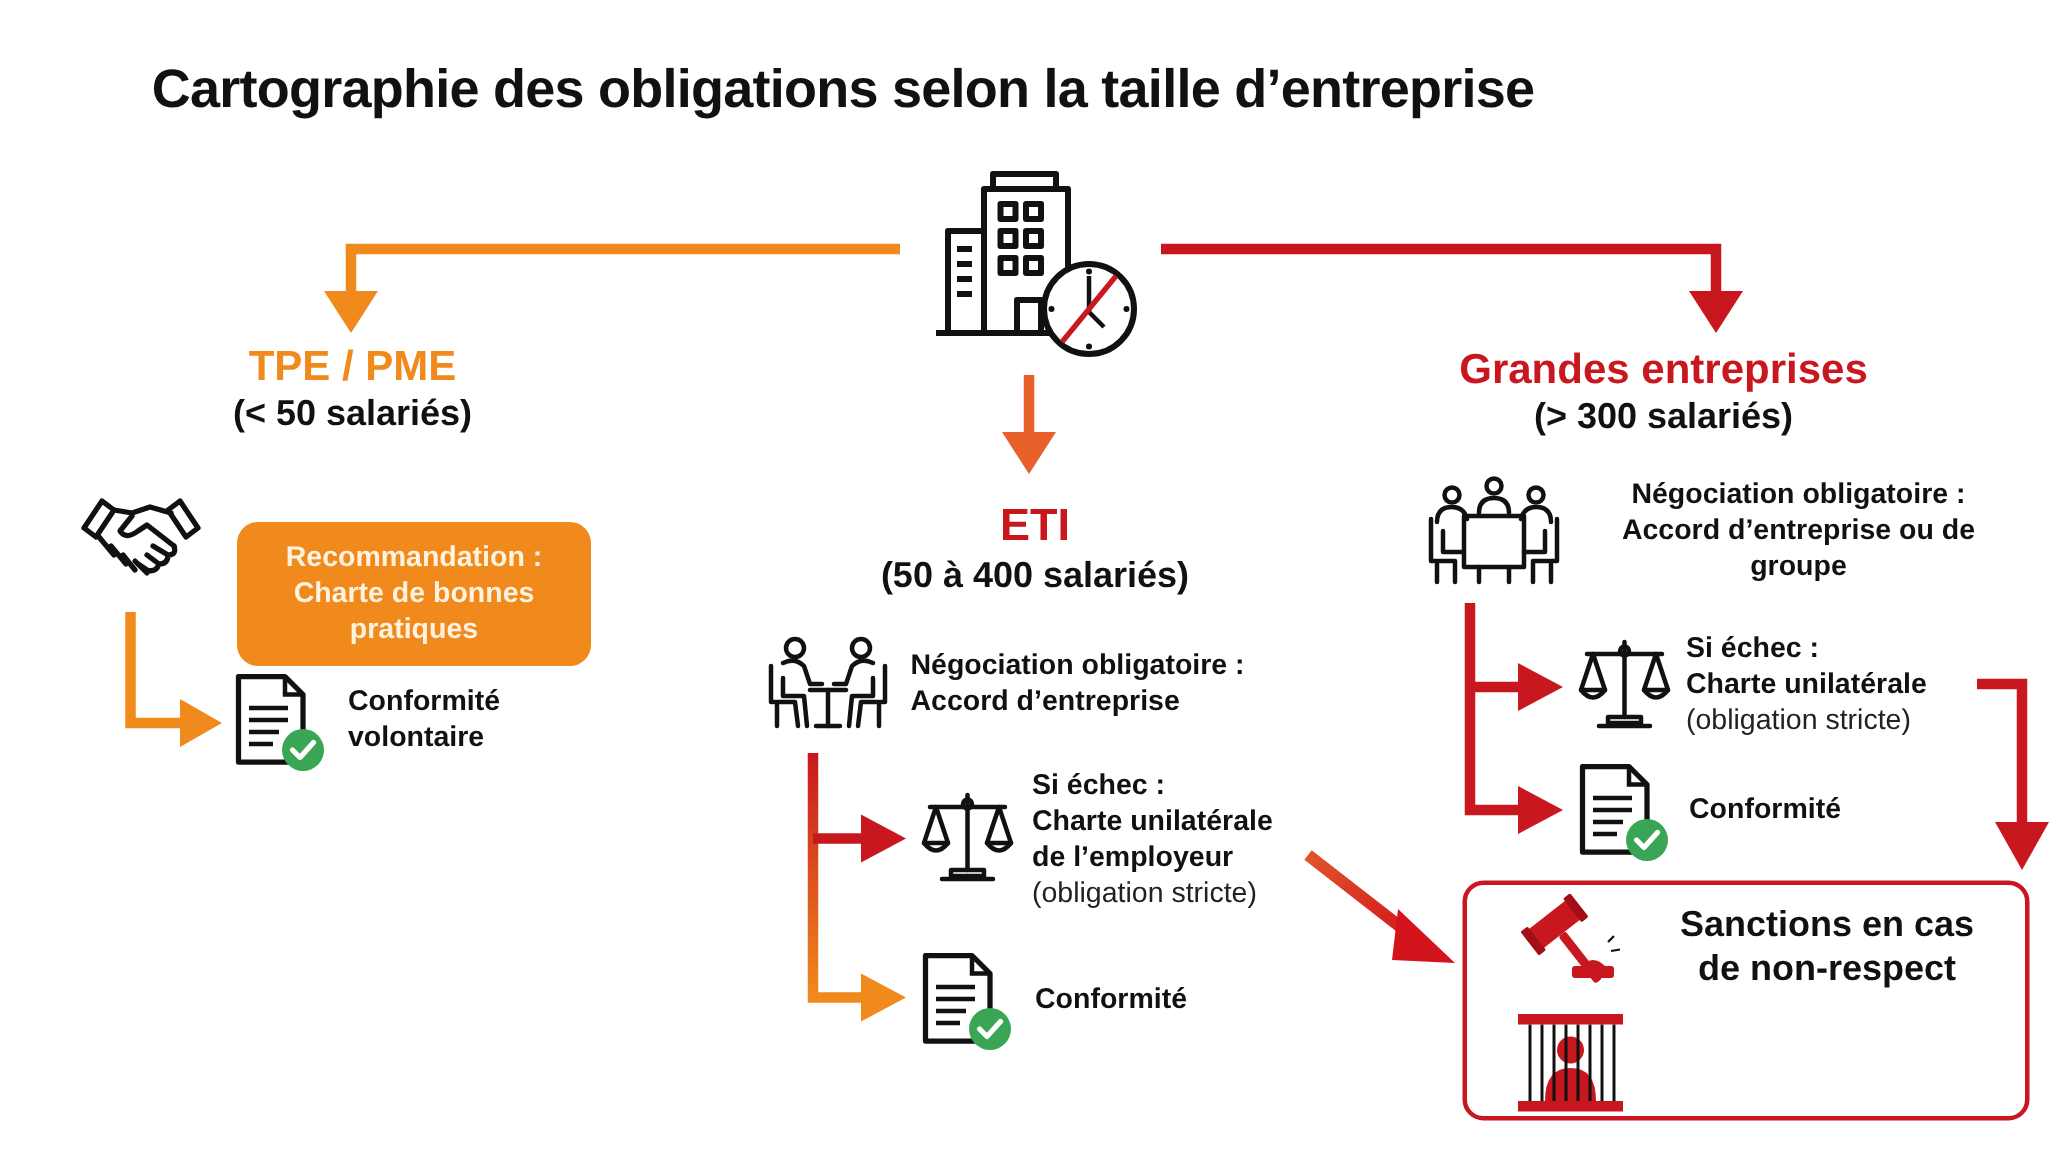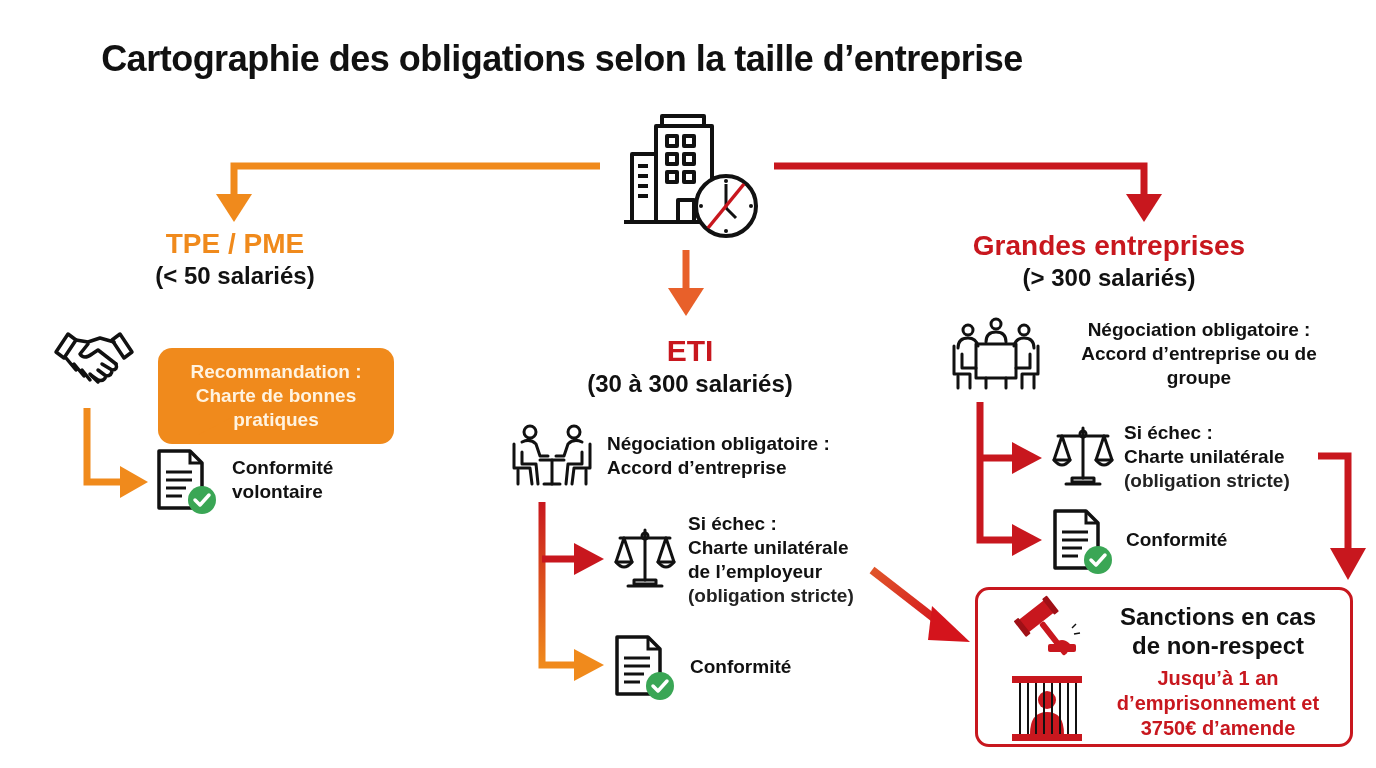--- a/index.html
+++ b/index.html
@@ -5,21 +5,21 @@
   html, body { margin:0; padding:0; background:#ffffff; }
   body { width:1376px; height:768px; position:relative; overflow:hidden; font-family:"Liberation Sans", sans-serif; color:#111; }
   .abs { position:absolute; }
   .title { left:0; width:1124px; top:38px; text-align:center; font-size:36px; font-weight:bold; letter-spacing:-0.5px; }
   .hdr { text-align:center; font-weight:bold; }
   .hdr .name { font-size:28px; }
   .hdr .sub { font-size:24px; color:#111; }
   .orange { color:#f08a1c; }
   .red { color:#c8171e; }
   .lbl { font-size:19px; font-weight:bold; line-height:24px; }
-  .lbl .thin { font-weight:bold; color:#222; }
+  .lbl .thin { font-weight:normal; color:#222; }
   .bubble { left:158px; top:316px; width:236px; height:96px; background:#f08a1c; border-radius:14px; color:#fff3e0; font-weight:bold; font-size:19px; line-height:24px; text-align:center; display:flex; align-items:center; justify-content:center;margin-top:32px; }
   .bubble-tail { left:196px; top:410px; width:0; height:0; border-left:0 solid transparent; border-right:50px solid transparent; border-top:26px solid #f08a1c; }
   .sanction { left:975px; top:587px; width:378px; height:160px; border:3px solid #c8171e; border-radius:14px; box-sizing:border-box; }
   .sanction .t1 { position:absolute; left:120px; width:240px; top:12px; text-align:center; font-weight:bold; font-size:24px; line-height:29px; }
   .sanction .t2 { position:absolute; left:110px; width:260px; top:76px; text-align:center; font-weight:bold; font-size:20px; line-height:25px; color:#c8171e; }
   svg { overflow:visible; }
 </style>
 </head>
 <body>
 
@@ -145,21 +145,21 @@
   <circle cx="46" cy="52" r="14" fill="#3aa655"></circle>
   <polyline points="39,52 44,57 53,47" fill="none" stroke="#fff" stroke-width="3.5" stroke-linecap="round" stroke-linejoin="round"></polyline>
 </svg>
 <div class="abs lbl" style="left:232px;top:456px;">
   <div>Conformité</div>
   <div>volontaire</div>
 </div>
 
 <div class="abs hdr" style="left:540px;top:334px;width:300px;">
   <div class="name red" style="font-size:30px">ETI</div>
-  <div class="sub" style="margin-top:2px">(30 à 300 salariés)</div>
+  <div class="sub" style="margin-top:2px">(50 à 400 salariés)</div>
 </div>
 
 <svg class="abs" style="left:510px;top:424px" width="84" height="64" viewBox="0 0 84 64">
   <g fill="none" stroke="#111" stroke-width="3" stroke-linejoin="round" stroke-linecap="round">
     <circle cx="20" cy="8" r="6"></circle>
       <circle cx="64" cy="8" r="6"></circle>
     <path d="M12,18 Q20,14 26,20 L30,32 L38,32"></path>
     <path d="M72,18 Q64,14 58,20 L54,32 L46,32"></path>
     <path d="M4,20 L4,44 L20,44 L22,60"></path>
       <path d="M80,20 L80,44 L64,44 L62,60"></path>
@@ -302,18 +302,13 @@
         <line x1="40" y1="7" x2="40" y2="58"></line>
         <line x1="48" y1="7" x2="48" y2="58"></line>
         <line x1="56" y1="7" x2="56" y2="58"></line>
         <line x1="64" y1="7" x2="64" y2="58"></line>
       </g>
   </svg>
   <div class="t1">
     <div>Sanctions en cas</div>
     <div>de non-respect</div>
   </div>
-  <div class="t2">
-    <div>Jusqu’à 1 an</div>
-    <div>d’emprisonnement et</div>
-    <div>3750€ d’amende</div>
-  </div>
 </div>
 
 </body></html>

